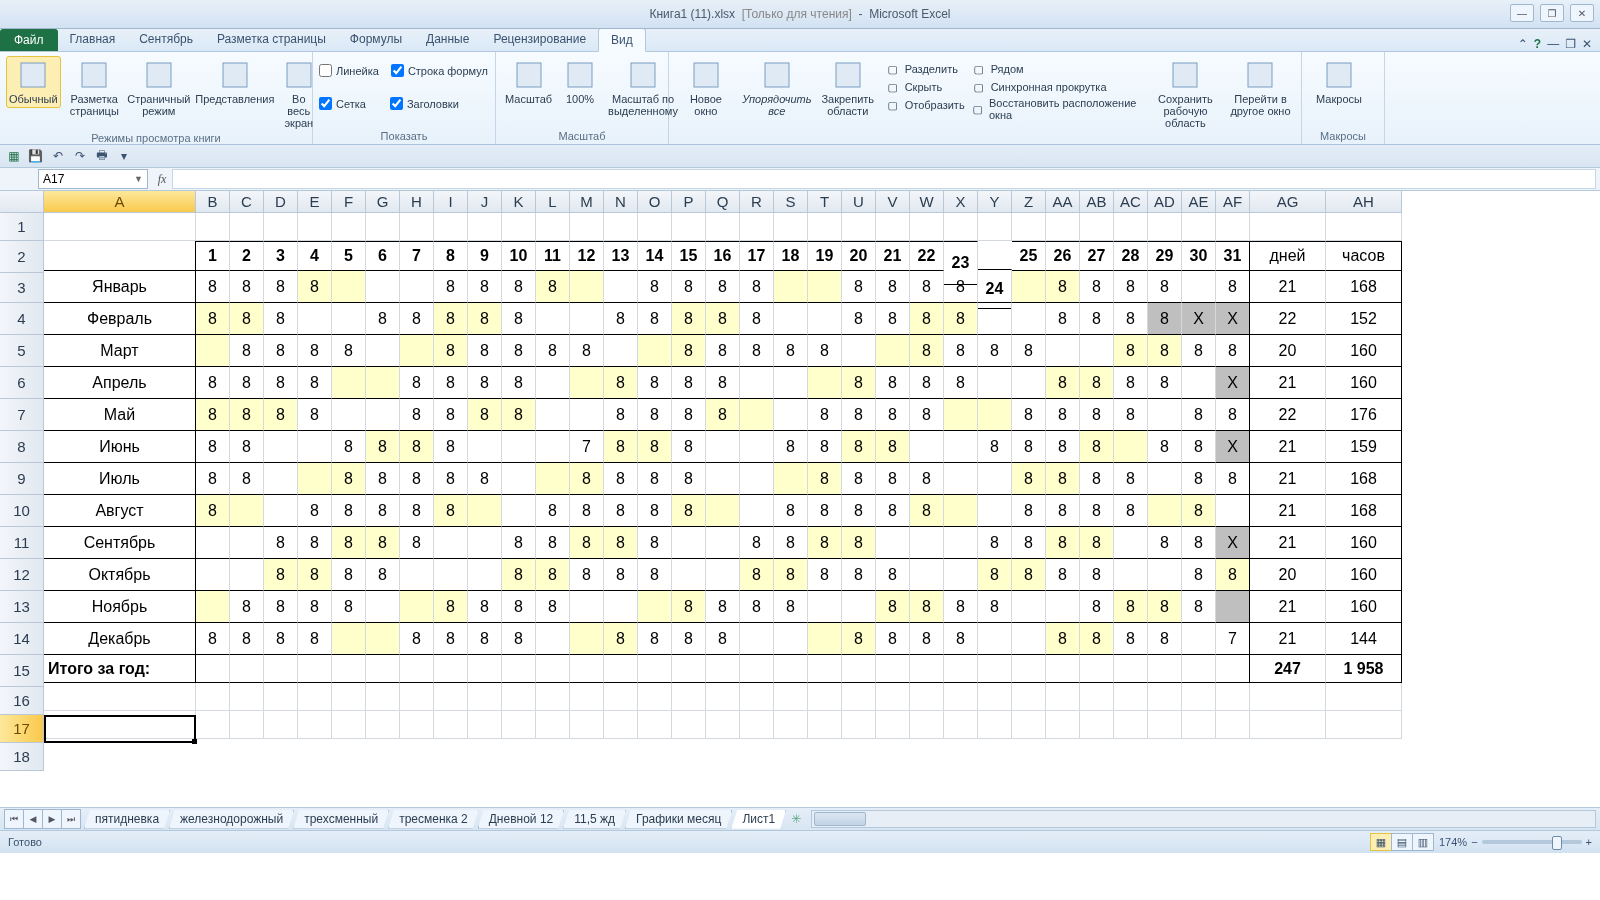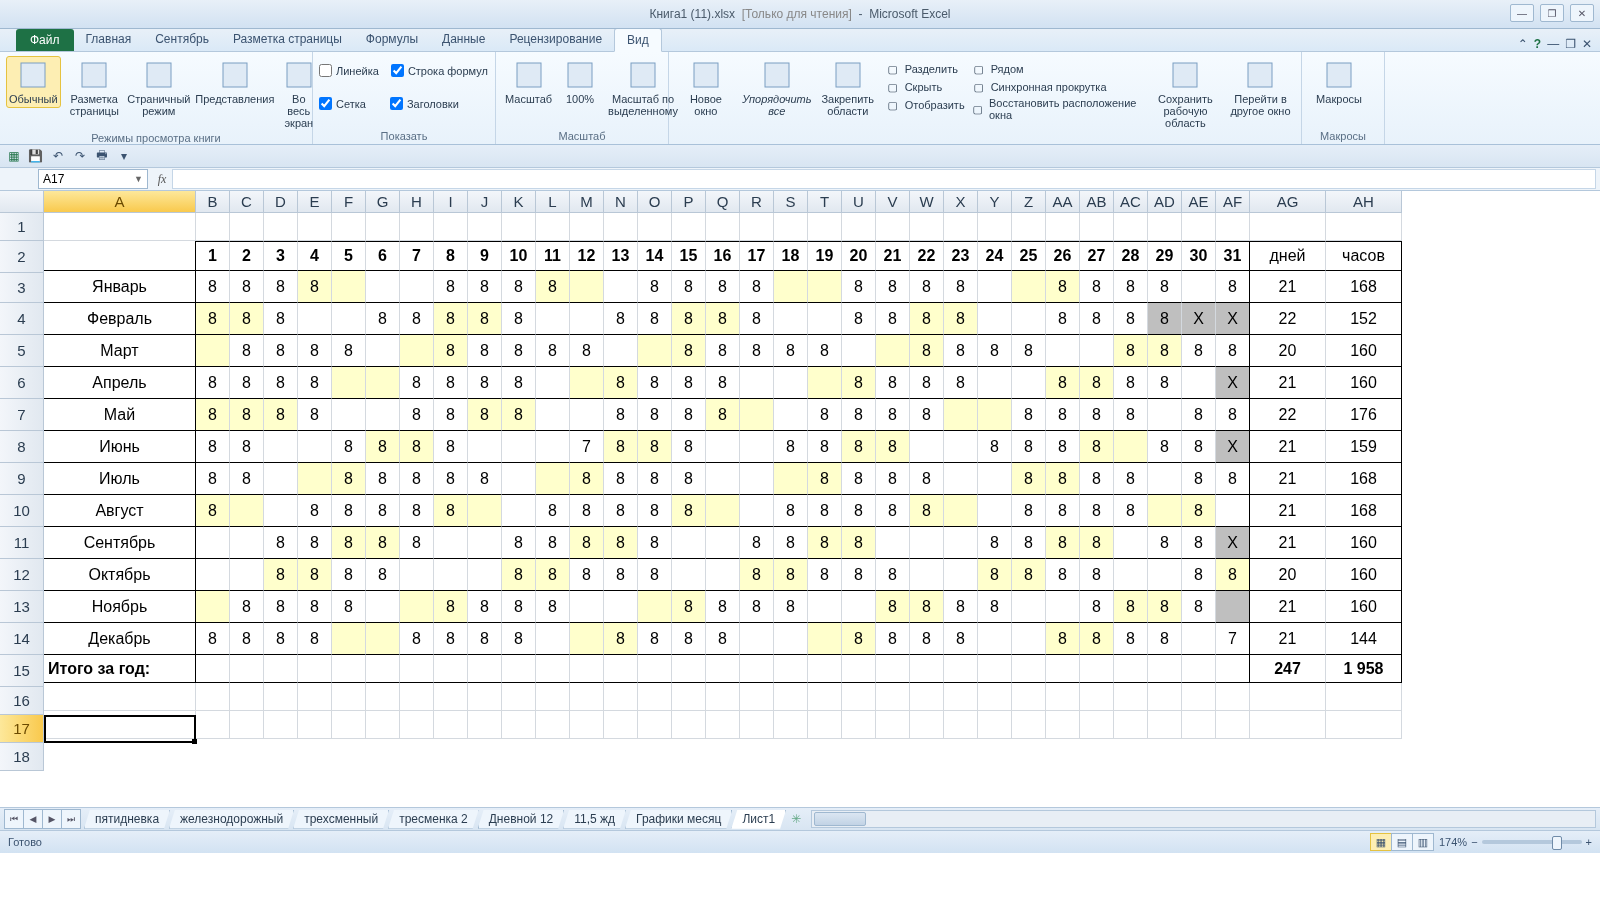--- a/index.html
+++ b/index.html
@@ -1,21 +1,21 @@
 <!DOCTYPE html>
 <html><head>
 <meta charset="utf-8">
 <style>
 html,body{margin:0;padding:0;font-family:"Segoe UI",Tahoma,sans-serif;font-size:12px;background:#fff;overflow:hidden;width:1600px;height:900px}
 .title-bar{height:28px;background:linear-gradient(#e8f0f8,#d2e2f2);display:flex;align-items:center;justify-content:center;border-bottom:1px solid #9fb8d0;position:relative}
 .title-bar .txt{font-size:12px;color:#4a5a6a}
 .title-bar .txt .dim{color:#888}
 .win-ctrl{position:absolute;right:6px;top:4px;display:flex;gap:6px}
 .win-ctrl span{width:22px;height:16px;border:1px solid #9fb8d0;background:#eef5fc;border-radius:2px;display:flex;align-items:center;justify-content:center;font-size:10px;color:#556}
-.tabs-row{height:22px;background:linear-gradient(#e8f0f8,#dae9f7);display:flex;align-items:flex-end;border-bottom:1px solid #b4c8dc;padding-left:16px}
+.tabs-row{height:22px;background:linear-gradient(#e8f0f8,#dae9f7);display:flex;align-items:flex-end;border-bottom:1px solid #b4c8dc;padding-left:0}
 .file-tab{background:#1e7145;color:#fff;padding:4px 14px;font-size:12px;height:22px;box-sizing:border-box;display:flex;align-items:center;border-top-left-radius:3px;border-top-right-radius:3px}
 .rtab{padding:4px 12px;font-size:12px;color:#3b5370;cursor:default}
 .rtab.active{background:#f6fbff;border:1px solid #b4c8dc;border-bottom:1px solid #f6fbff;border-top-left-radius:3px;border-top-right-radius:3px;margin-bottom:-1px}
 .tabs-right{margin-left:auto;display:flex;gap:6px;padding-right:8px;align-items:center}
 .tabs-right span{color:#3b5370;font-size:12px}
 .ribbon{height:92px;background:linear-gradient(#f6fbff,#e8f2fb);border-bottom:1px solid #a9c1d9;display:flex}
 .rgroup{border-right:1px solid #c5d6e7;padding:2px 6px 0 6px;display:flex;flex-direction:column}
 .rgroup .body{flex:1;display:flex;align-items:flex-start;gap:6px;padding-top:2px}
 .rgroup .lbl{text-align:center;font-size:11px;color:#5a6f85;padding-bottom:2px}
 .bigbtn{display:flex;flex-direction:column;align-items:center;justify-content:flex-start;width:56px;padding:2px 2px;border:1px solid transparent;border-radius:3px}
@@ -393,22 +393,22 @@
         <div class="gc bold bb bt" style="width: 34px; height: 30px;">13</div>
         <div class="gc bold bb bt" style="width: 34px; height: 30px;">14</div>
         <div class="gc bold bb bt" style="width: 34px; height: 30px;">15</div>
         <div class="gc bold bb bt" style="width: 34px; height: 30px;">16</div>
         <div class="gc bold bb bt" style="width: 34px; height: 30px;">17</div>
         <div class="gc bold bb bt" style="width: 34px; height: 30px;">18</div>
         <div class="gc bold bb bt" style="width: 34px; height: 30px;">19</div>
         <div class="gc bold bb bt" style="width: 34px; height: 30px;">20</div>
         <div class="gc bold bb bt" style="width: 34px; height: 30px;">21</div>
         <div class="gc bold bb bt" style="width: 34px; height: 30px;">22</div>
-        <div class="gc bold bb bt" style="width: 34px; height: 30px;">23</div>
-        <div class="gc bold bb bt" style="width: 34px; height: 30px;">24</div>
+        <div class="gc bold bb bt" style="width: 34px; height: 44px;">23</div>
+        <div class="gc bold bb bt" style="width: 34px; height: 40px; margin-top: 28px;">24</div>
         <div class="gc bold bb bt" style="width: 34px; height: 30px;">25</div>
         <div class="gc bold bb bt" style="width: 34px; height: 30px;">26</div>
         <div class="gc bold bb bt" style="width: 34px; height: 30px;">27</div>
         <div class="gc bold bb bt" style="width: 34px; height: 30px;">28</div>
         <div class="gc bold bb bt" style="width: 34px; height: 30px;">29</div>
         <div class="gc bold bb bt" style="width: 34px; height: 30px;">30</div>
         <div class="gc bold bb bt br" style="width: 34px; height: 30px;">31</div>
         <div class="gc bb bt" style="width: 76px; height: 30px;">дней</div>
         <div class="gc bb bt br" style="width: 76px; height: 30px;">часов</div>
       </div>

